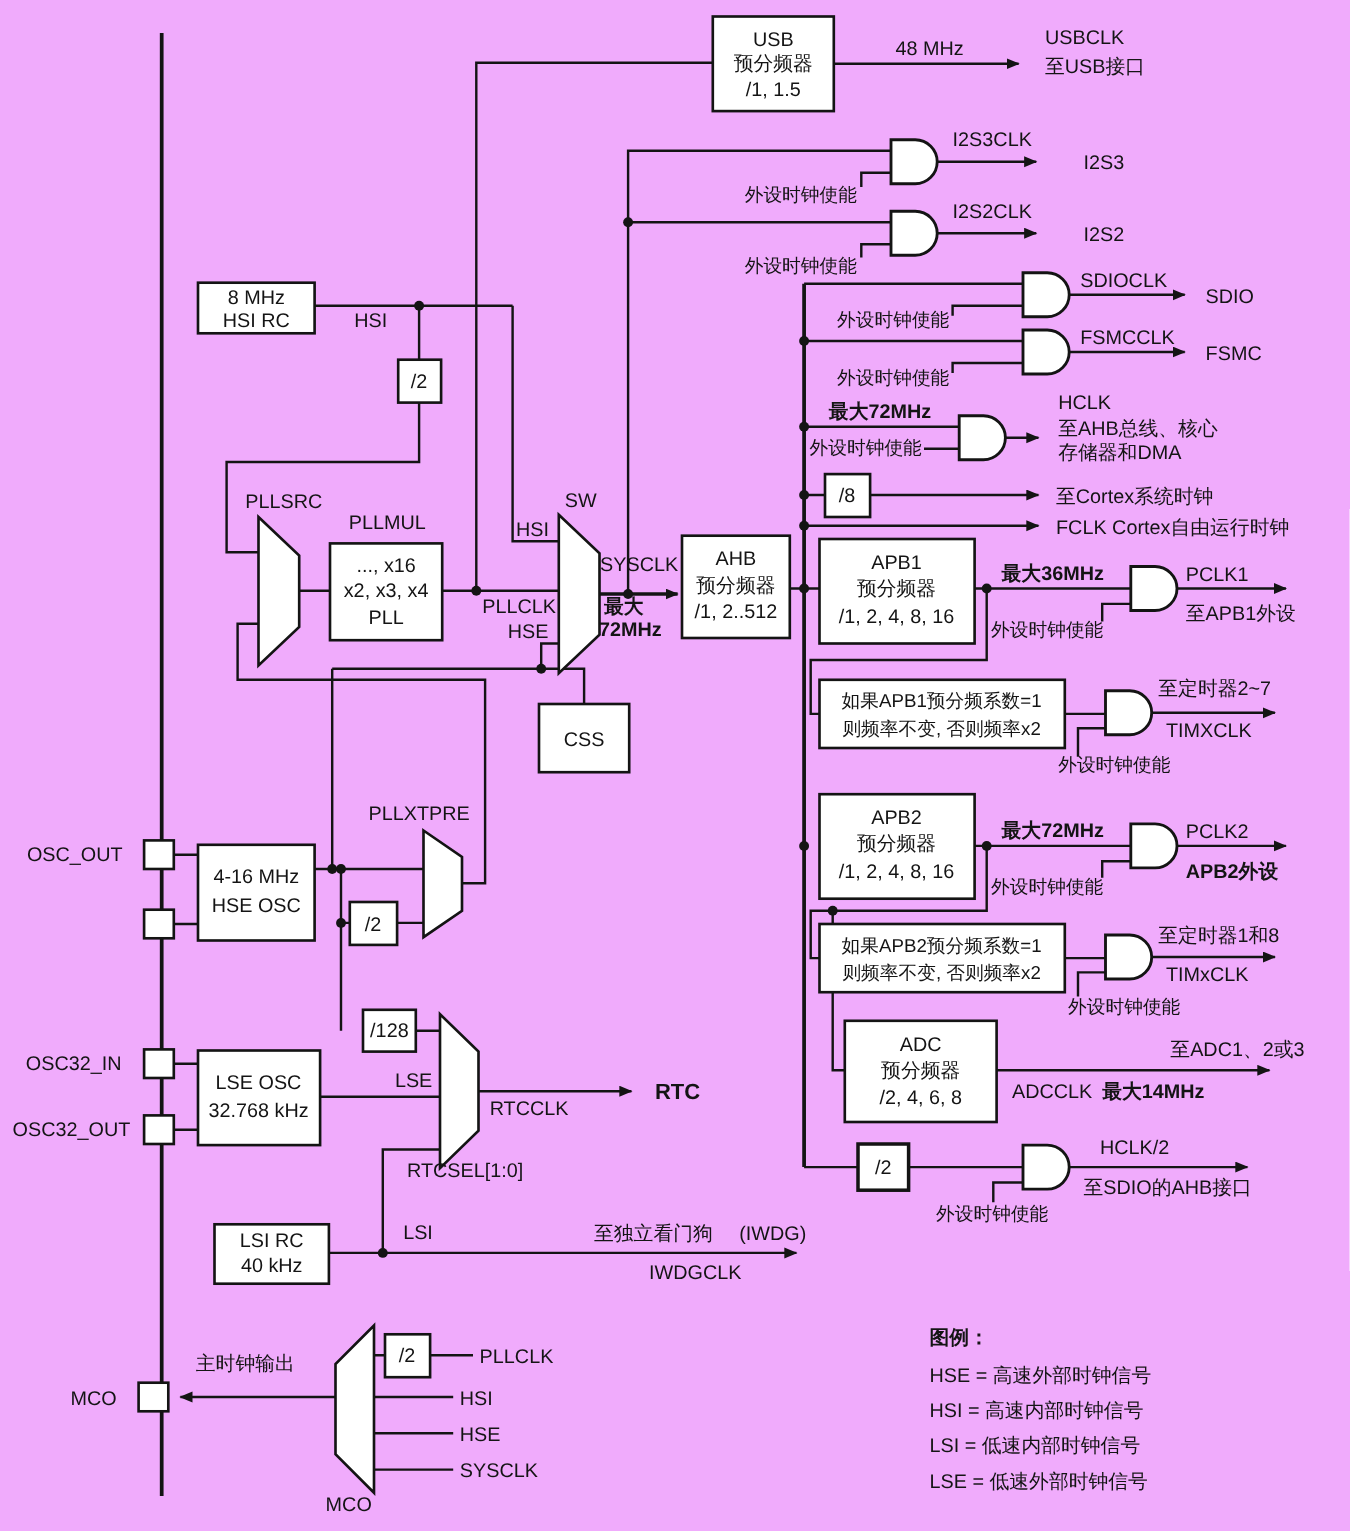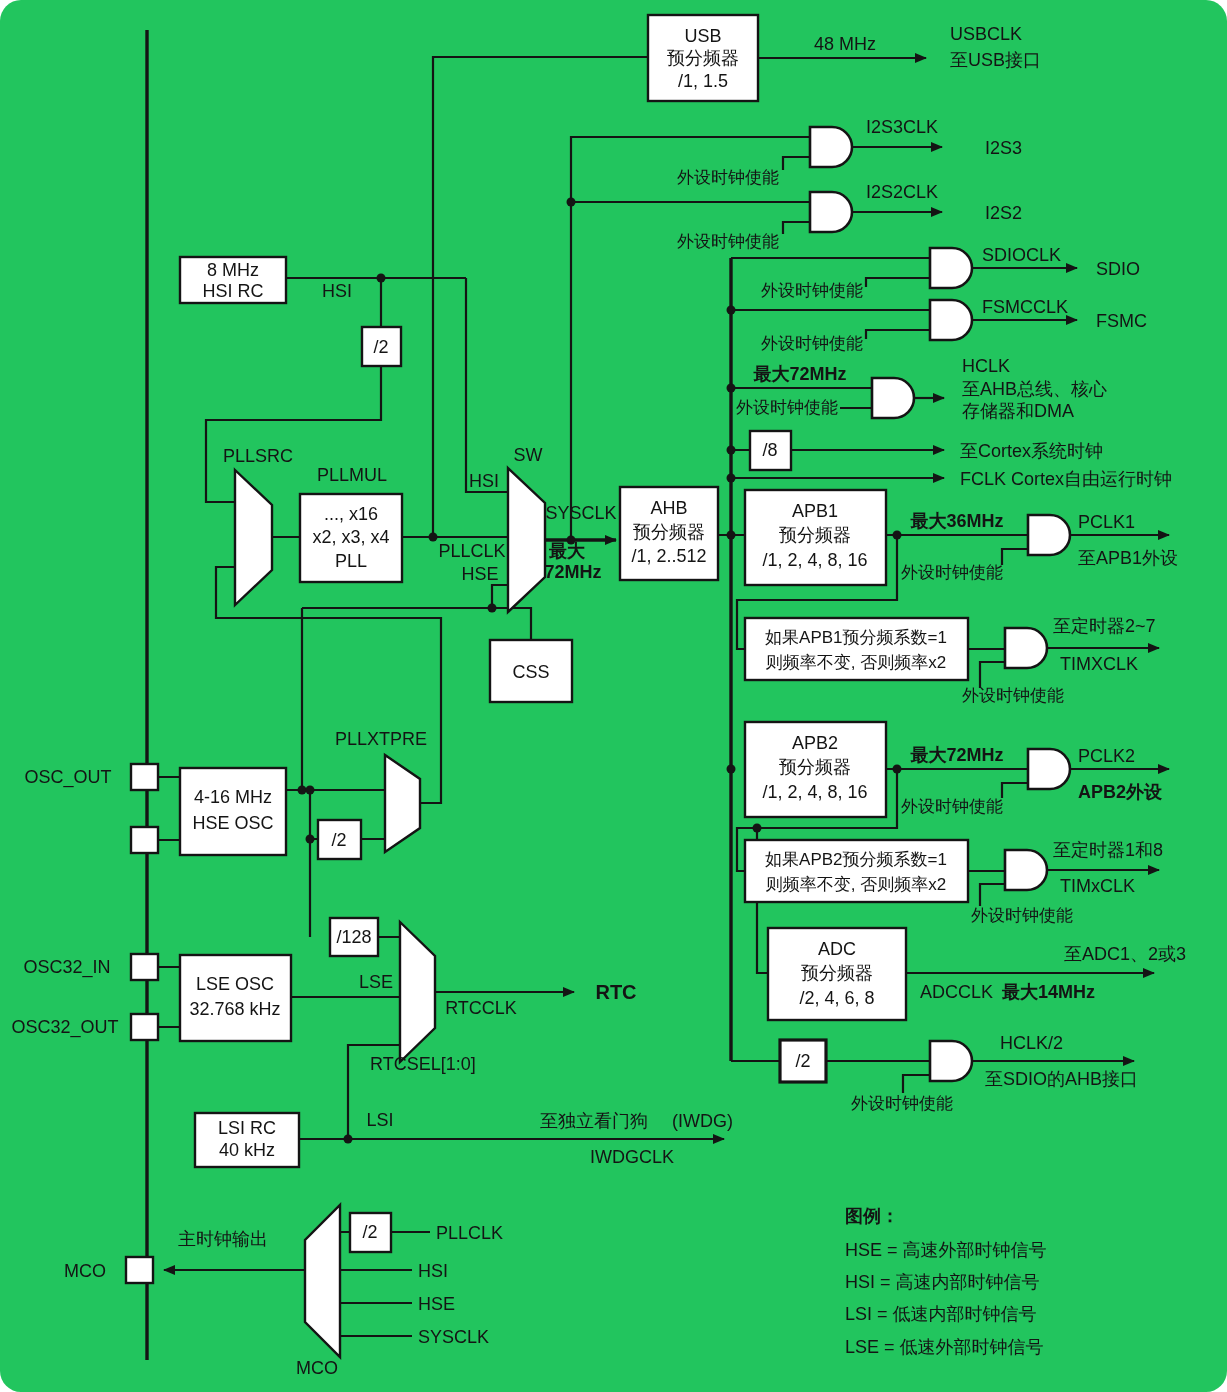--- a/index.html
+++ b/index.html
@@ -1,16 +1,16 @@
 <!DOCTYPE html>
 <html><head>
 <meta charset="utf-8">
 <style>
   html,body{margin:0;padding:0;background:#fff;}
-  .stage{position:relative;width:1227px;height:1392px;background:#22c55e;overflow:hidden;border-radius:21px;}
+  .stage{position:relative;width:1227px;height:1392px;background:#f0abfc;overflow:hidden;}
   svg{position:absolute;left:0;top:0;}
   svg text{font-family:"Liberation Sans","DejaVu Sans",sans-serif;font-size:18px;fill:#141414;}
   .sm{font-size:17px}
   .b{font-weight:bold}
   .big{font-size:20px}
   .mid{text-anchor:middle}
   .wire{stroke:#141414;stroke-width:2.2;fill:none}
   .thick{stroke-width:3.4}
   .arr{marker-end:url(#arrow)}
   .shape{fill:#ffffff;stroke:#141414;stroke-width:2.4}

